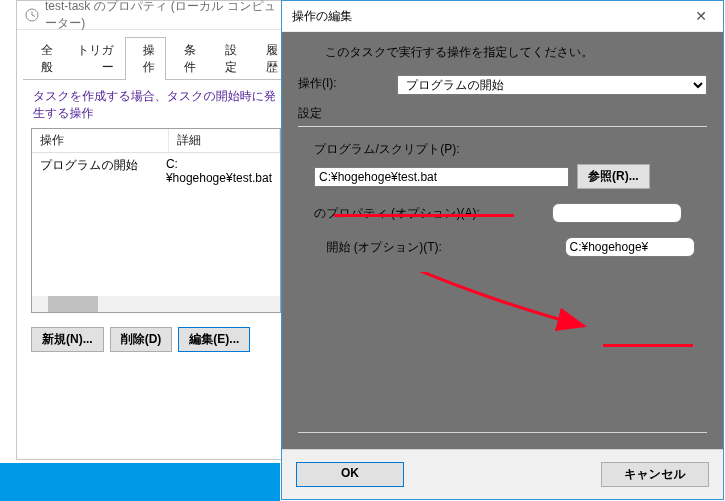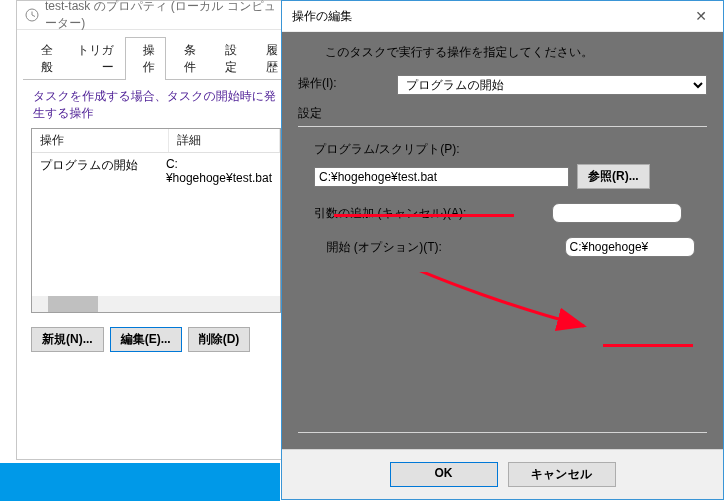--- a/index.html
+++ b/index.html
@@ -210,21 +210,21 @@
   
   .annot { position: absolute; pointer-events: none; }
   .underline-1 { left: 20px; top: 50px; width: 180px; border-bottom: 3px solid #ff0022; }
   .underline-2 { left: 289px; top: 107px; width: 90px; border-bottom: 3px solid #ff0022; }
   .arrow-svg { position: absolute; left: 45px; top: 35px; width: 280px; height: 70px; }
 
   .win-edit .footer {
     border-top: 1px solid #d5d5d5;
     padding: 12px 14px;
     display: flex;
-    justify-content: center;
+    justify-content: space-between;
     gap: 10px;
     background: #f0f0f0;
   }
   .btn.wide { width: 86px; text-align: center; }
 </style>
 </head>
 <body>
 <div class="desktop">
 
 <div class="win-props">
@@ -257,22 +257,22 @@
       <div class="cell col-op">プログラムの開始</div>
       <div class="cell col-detail">C:¥hogehoge¥test.bat</div>
     </div>
     <div class="hscroll">
       <div class="thumb"></div>
     </div>
   </div>
 
   <div class="btnrow">
     <div class="btn">新規(N)...</div>
+    <div class="btn">削除(D)</div>
     <div class="btn primary">編集(E)...</div>
-    <div class="btn">削除(D)</div>
   </div>
 </div>
 
 <div class="win-edit">
   <div class="titlebar">
     <span class="title">操作の編集</span>
     <span class="close">
       <span>✕</span>
     </span>
   </div>
@@ -291,21 +291,21 @@
 
     <div class="group">
       <span class="label2">プログラム/スクリプト(P):</span>
       <div class="field-row" style="position:relative;">
         <input class="textbox w1" type="text" value="C:¥hogehoge¥test.bat" style="">
         <div class="btn">参照(R)...</div>
         <div class="annot underline-1"></div>
       </div>
 
       <div class="field-row">
-        <span class="labelcol">引数の追加 (キャンセル)(A):</span>
+        <span class="labelcol">のプロパティ (オプション)(A):</span>
         <input class="textbox w2" type="text" value="" style="">
       </div>
 
       <div class="field-row" style="position:relative;justify-content:center;">
         <span class="labelcol">開始 (オプション)(T):</span>
         <input class="textbox w2" type="text" value="C:¥hogehoge¥" style="">
         <div class="annot underline-2"></div>
 
         <svg class="annot arrow-svg" viewBox="0 0 280 70">
           <defs>

